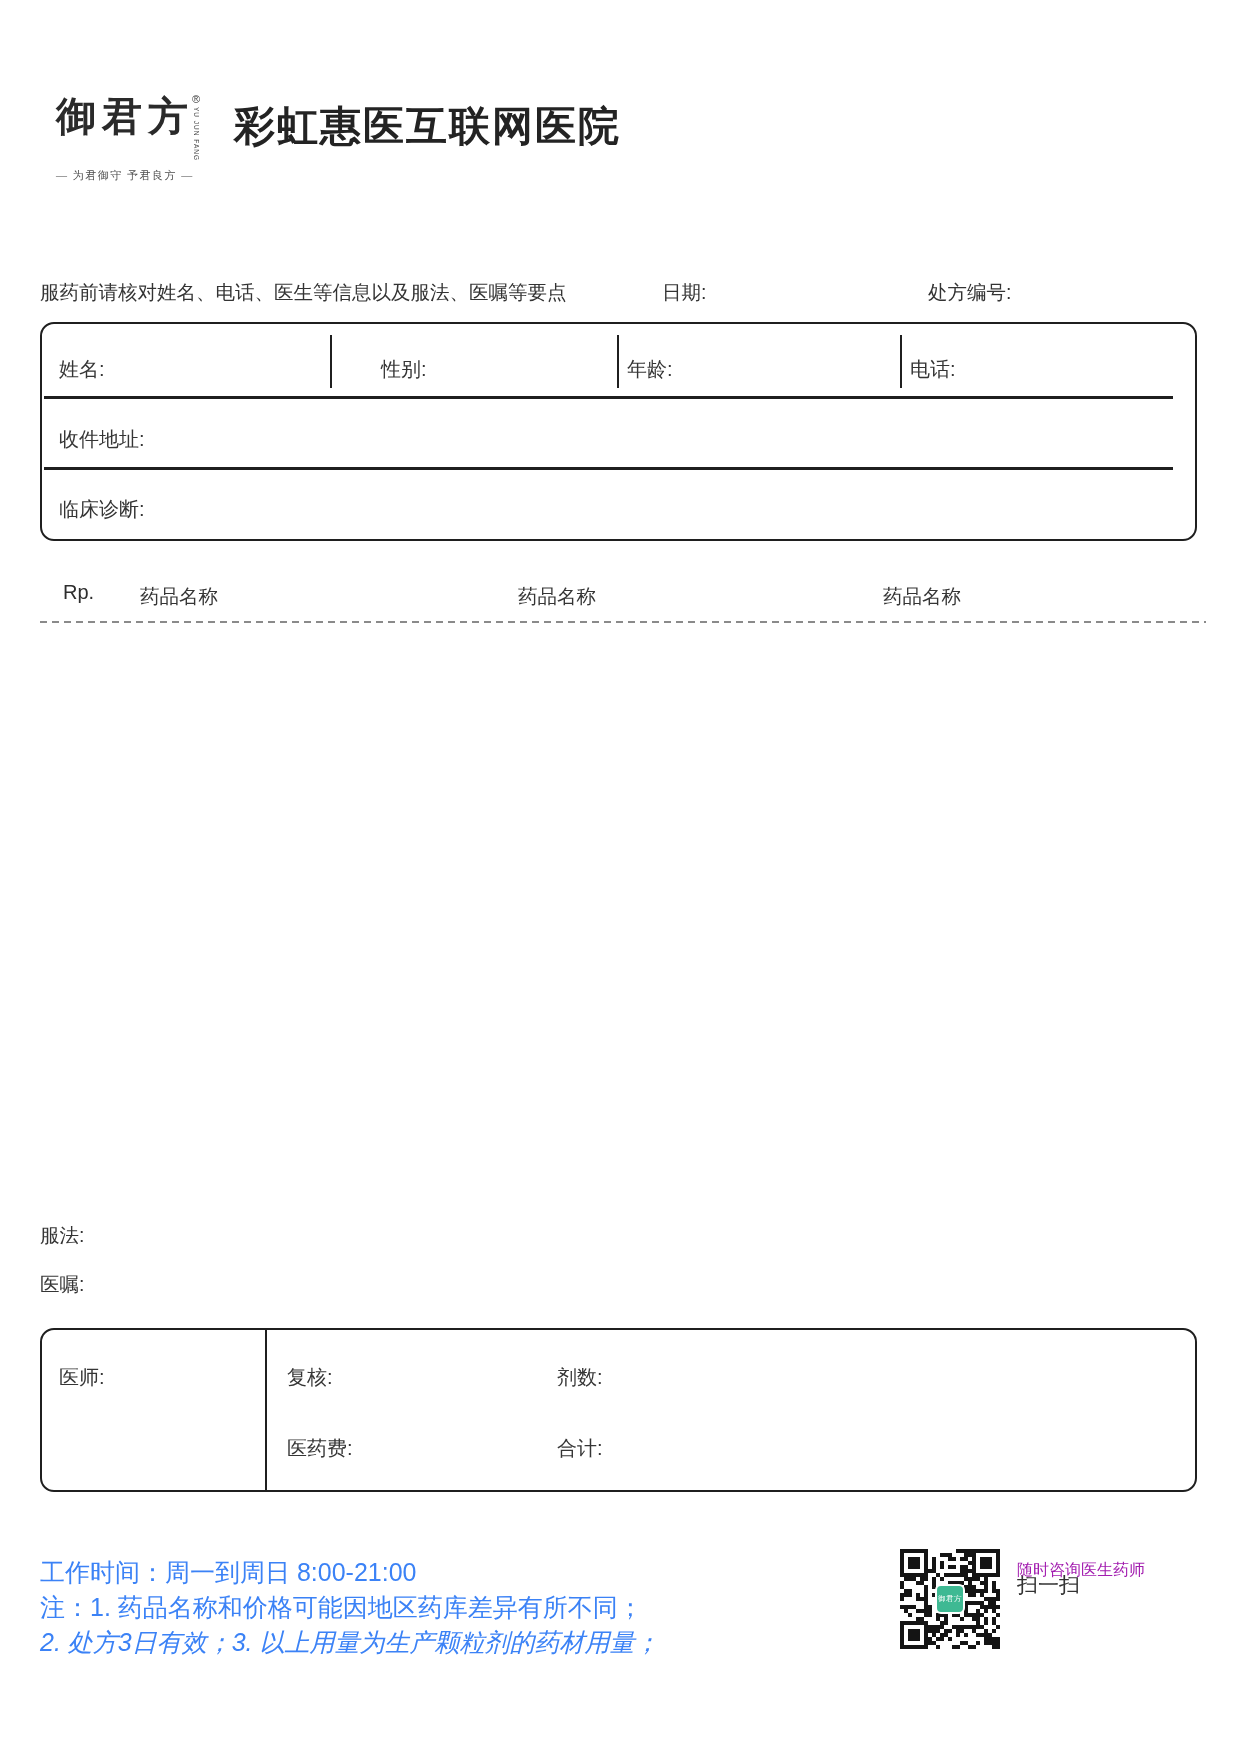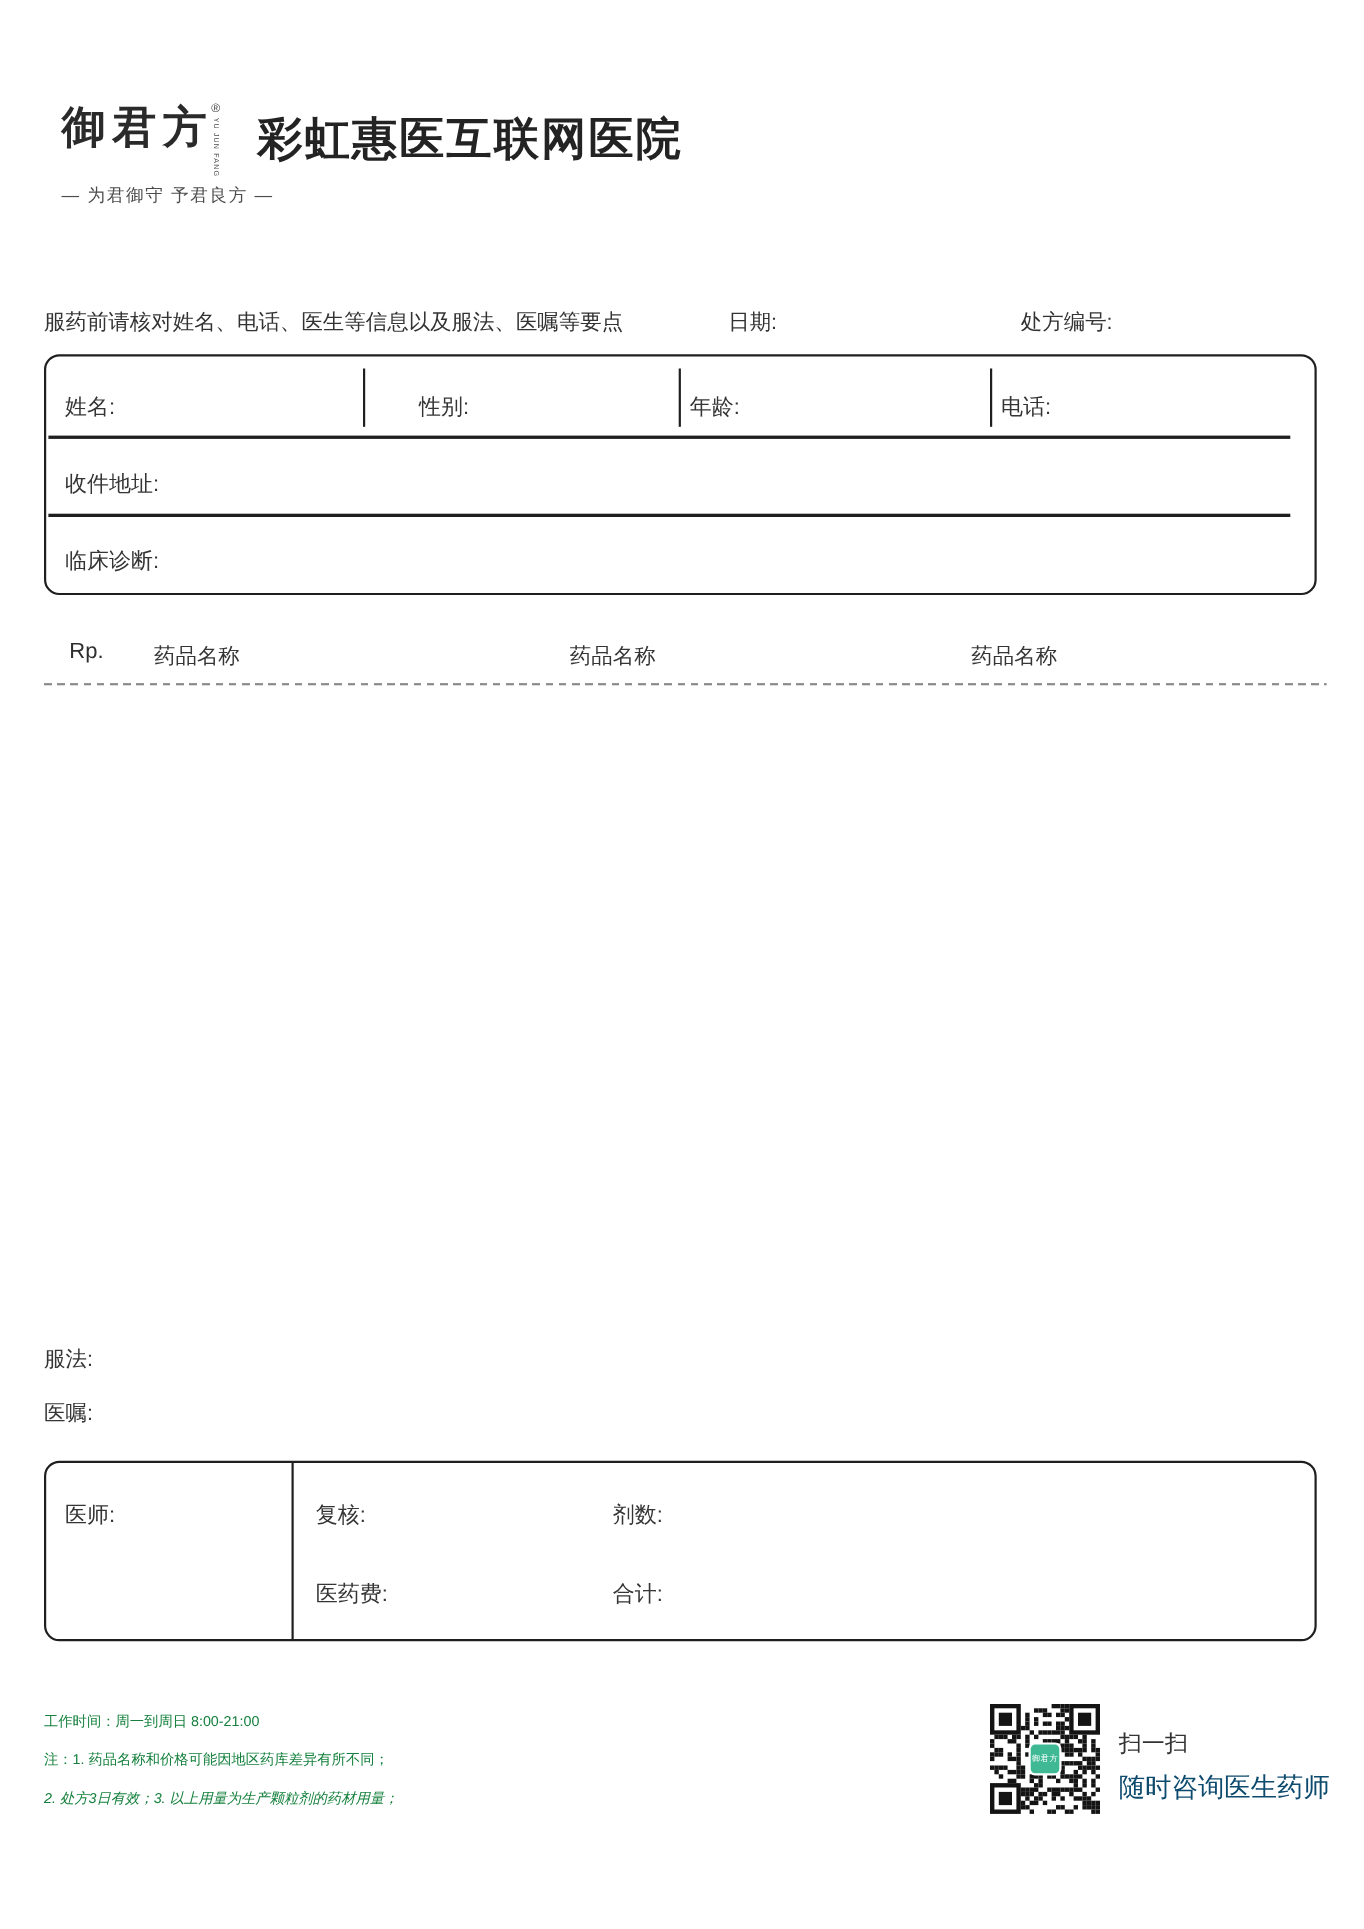--- a/index.html
+++ b/index.html
@@ -10,21 +10,21 @@
   .abs{position:absolute;white-space:nowrap;}
 
   
   .logo{left:56px;top:94px;}
   .logo-row{display:flex;align-items:flex-start;}
   .logo-text{font-family:"DejaVu Serif","Liberation Serif",serif;font-weight:700;
     font-size:40px;line-height:1.1;letter-spacing:6px;color:#2a2a2a;}
   .logo-side{display:flex;flex-direction:column;align-items:center;margin-left:-2px;}
   .logo-reg{font-size:11px;color:#3a3a3a;line-height:1;}
   .logo-vert{writing-mode:vertical-rl;font-size:6.5px;letter-spacing:1px;color:#4a4a4a;margin-top:2px;}
-  .logo-tagline{font-size:16px;letter-spacing:1.5px;color:#4d4d4d;margin-top:7px;}
+  .logo-tagline{font-size:11px;letter-spacing:1.5px;color:#4d4d4d;margin-top:7px;font-family:Liberation Serif, serif;}
   .hospital-title{left:234px;top:99px;font-size:41px;font-weight:800;letter-spacing:2px;color:#232323;}
 
   
   .notice{top:279px;font-size:19.5px;color:#333;}
   .notice-text{left:40px;}
   .date-label{left:662px;}
   .rxno-label{left:928px;}
 
   
   .box{position:absolute;border:2.5px solid #1f1f1f;border-radius:14px;background:#fff;}
@@ -37,28 +37,28 @@
   
   .rp-label{left:63px;top:581px;font-size:20px;color:#2e2e2e;}
   .med-col{top:583px;font-size:19.5px;color:#353535;}
   .dash-line{left:40px;top:621px;width:1166px;height:2px;
     background:repeating-linear-gradient(90deg,#8a8a8a 0 7px,transparent 7px 12px);}
 
   
   .usage-label{left:40px;font-size:19.5px;color:#353535;}
 
   
-  .foot-line{left:40px;font-size:13px;color:#15803d;}
+  .foot-line{left:40px;font-size:25px;color:#3b82f6;}
   .qr{left:900px;top:1549px;width:100px;height:100px;}
   .qr svg{display:block;}
   .qr-center{position:absolute;left:35px;top:35px;width:30px;height:30px;border-radius:6px;
     border:2px solid #fff;box-sizing:border-box;display:flex;align-items:center;justify-content:center;
     color:#fff;font-size:7.5px;letter-spacing:0.5px;}
   .scan-label{left:1017px;top:1571px;font-size:21px;color:#333;}
-  .scan-sub{left:1017px;top:1609px;font-size:24px;color:#0c4a6e;}
+  .scan-sub{left:1017px;top:1560px;font-size:16px;color:#a21caf;}
 </style>
 </head>
 <body>
 
 <div class="page">
 
   <div class="abs logo">
     <div class="logo-row">
       <span class="logo-text">御君方</span>
       <span class="logo-side">

